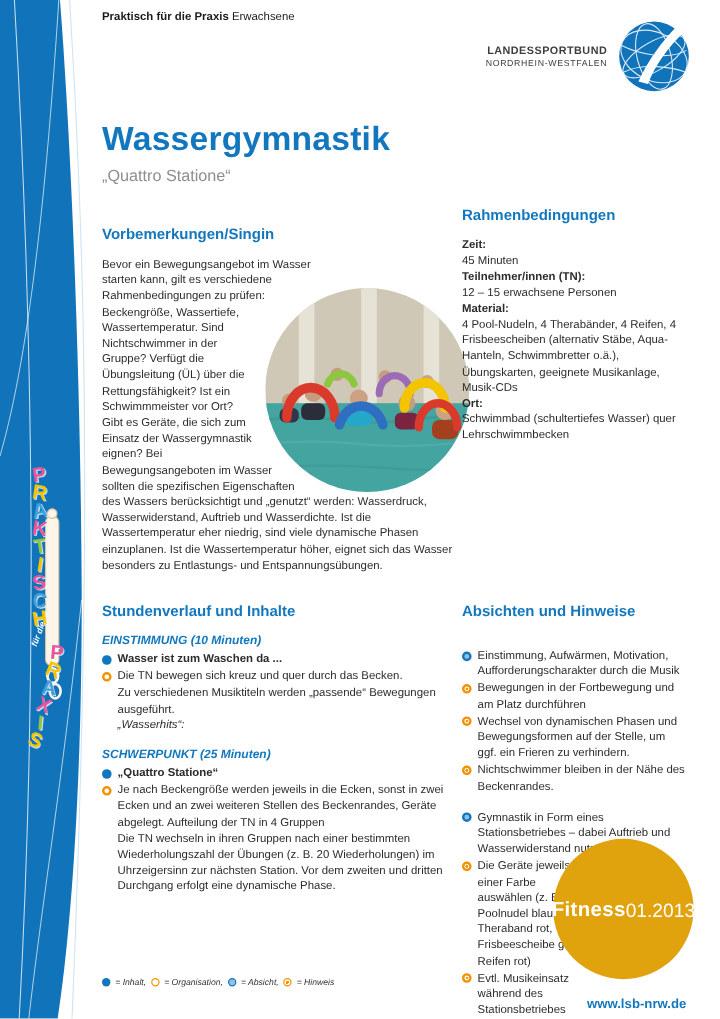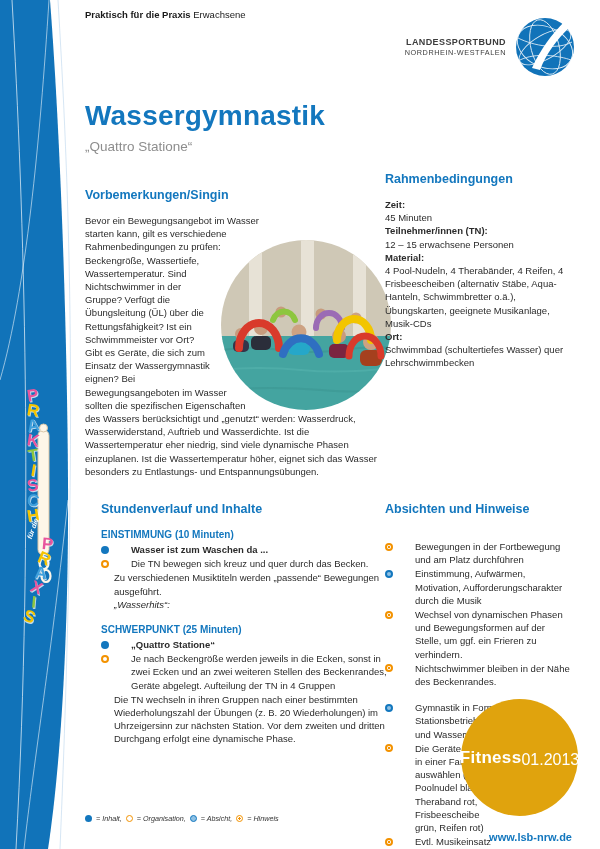--- a/index.html
+++ b/index.html
@@ -34,24 +34,24 @@
   
   .col-left1  { position:absolute; left:85px; top:188px; width:296px; }
   .col-right1 { position:absolute; left:385px; top:172px; width:186px; }
   .rb-label { font-weight:bold; }
   .rb-block { margin-bottom:0; }
 
   .photo-wrap { float:right; width:170px; height:170px; shape-outside:circle(50%); border-radius:50%; overflow:hidden; margin:26px -10px 4px 10px; }
   .photo-wrap svg { display:block; }
 
   
-  .col-left2  { position:absolute; left:101px; top:502px; width:296px; }
+  .col-left2  { position:absolute; left:85px; top:502px; width:296px; }
   .col-right2 { position:absolute; left:385px; top:502px; width:186px; }
-  .subhead { color:#1377be; font-weight:bold; font-size:10px; margin:13px 0 3px 0; }
-  .item { position:relative; padding-left:30px; margin-bottom:1px; }
+  .subhead { color:#1377be; font-weight:bold; font-size:10px; margin:13px 0 3px 0;font-style:italic; }
+  .item { position:relative; padding-left:13px; margin-bottom:1px; }
   .item .bullet { position:absolute; left:0; top:2.5px; width:8px; height:8px; border-radius:50%; }
   .b-inhalt { background:#1377be; }
   .b-organisation { border:2.2px solid #f39200; background:#fff; }
   .b-absicht { border:2.2px solid #1377be; background:#8fc1e4; }
   .b-hinweis { border:2px solid #f39200; background:radial-gradient(circle,#f39200 0 38%,#fff 40%); }
   .bold-line { font-weight:bold; }
   .cont { padding-left:13px; }
   .italic { font-style:italic; } .gap-md { height:12px; }
   .narrow { width:108px; }
 
@@ -232,26 +232,26 @@
       </div>
       <div class="cont">Die TN wechseln in ihren Gruppen nach einer bestimmten Wiederholungszahl der Übungen (z. B. 20 Wiederholungen) im Uhrzeigersinn zur nächsten Station. Vor dem zweiten und dritten Durchgang erfolgt eine dynamische Phase.</div>
     </div>
   </div>
 
   <div class="col-right2">
     <h2 class="sec">Absichten und Hinweise</h2>
     <div class="gap-md"></div>
     <div class="body-txt">
       <div class="item">
-        <span class="bullet b-hinweis"></span>
-        <span>Bewegungen in der Fortbewegung und am Platz durchführen</span>
-      </div>
-      <div class="item">
         <span class="bullet b-absicht"></span>
         <span>Einstimmung, Aufwärmen, Motivation, Aufforderungscharakter durch die Musik</span>
+      </div>
+      <div class="item">
+        <span class="bullet b-hinweis"></span>
+        <span>Bewegungen in der Fortbewegung und am Platz durchführen</span>
       </div>
       <div class="item">
         <span class="bullet b-hinweis"></span>
         <span>Wechsel von dynamischen Phasen und Bewegungsformen auf der Stelle, um ggf. ein Frieren zu verhindern.</span>
       </div>
       <div class="item">
         <span class="bullet b-hinweis"></span>
         <span>Nichtschwimmer bleiben in der Nähe des Beckenrandes.</span>
       </div>
       <div class="gap-md"></div>

